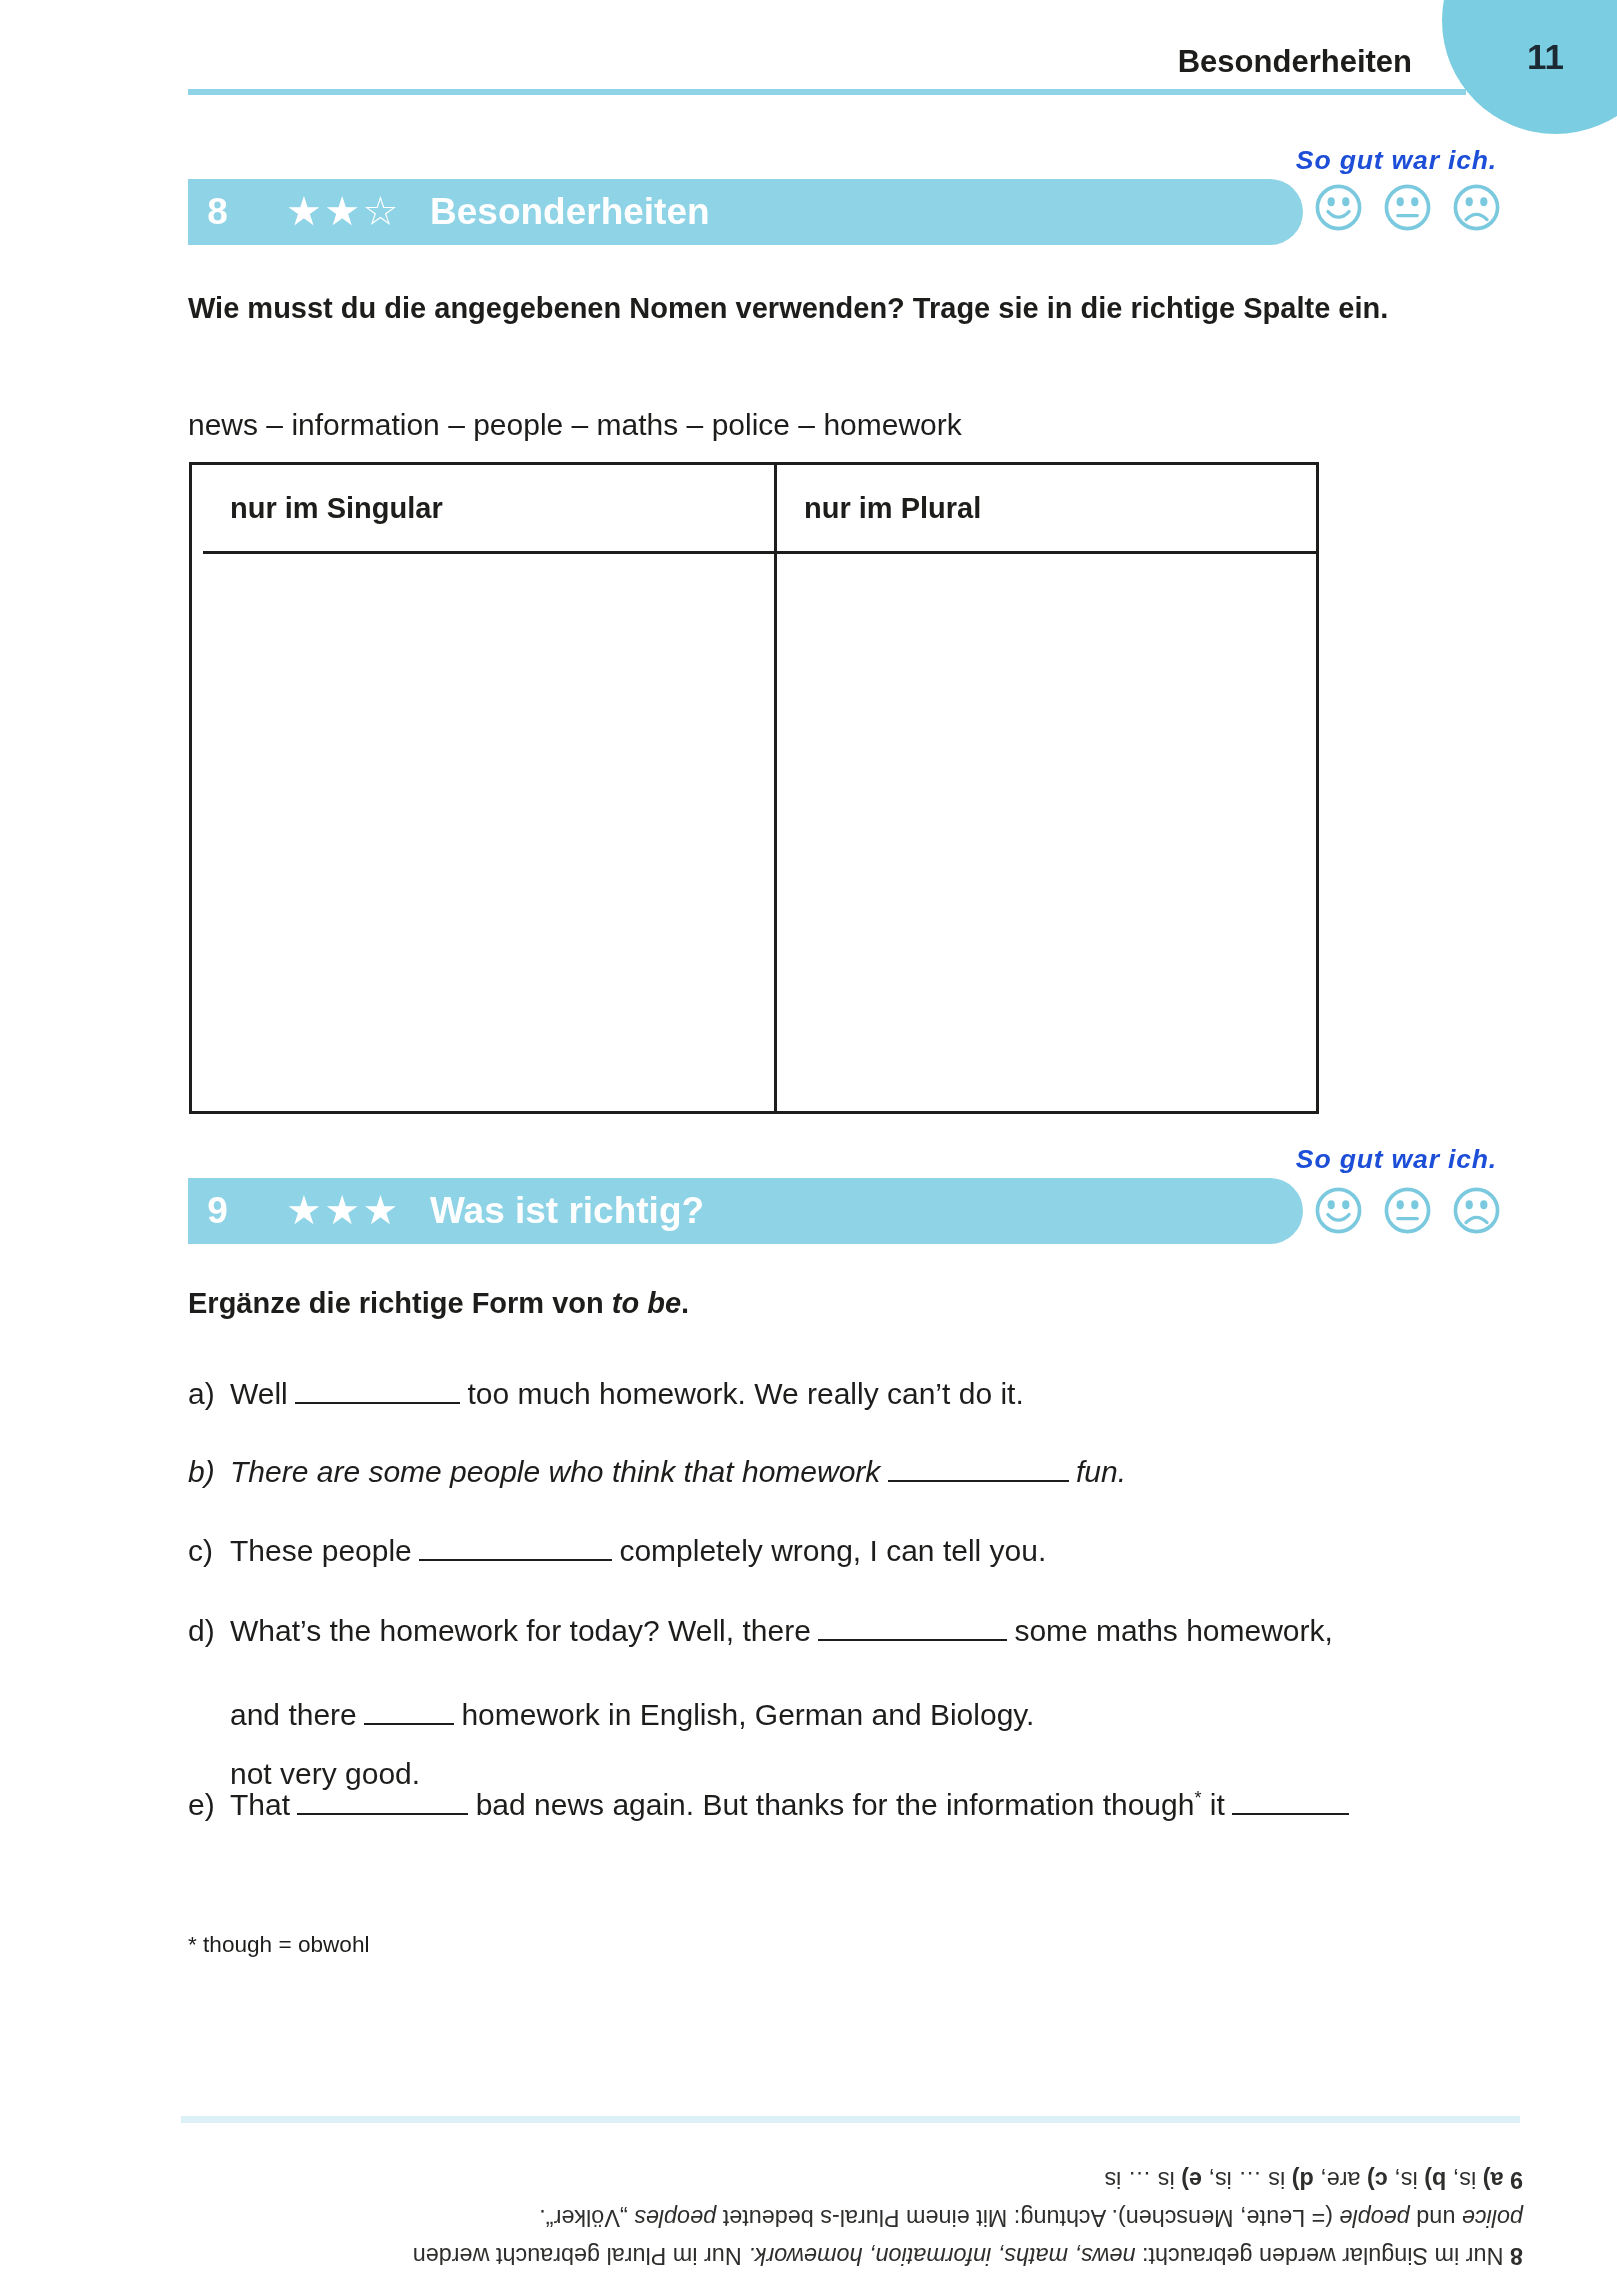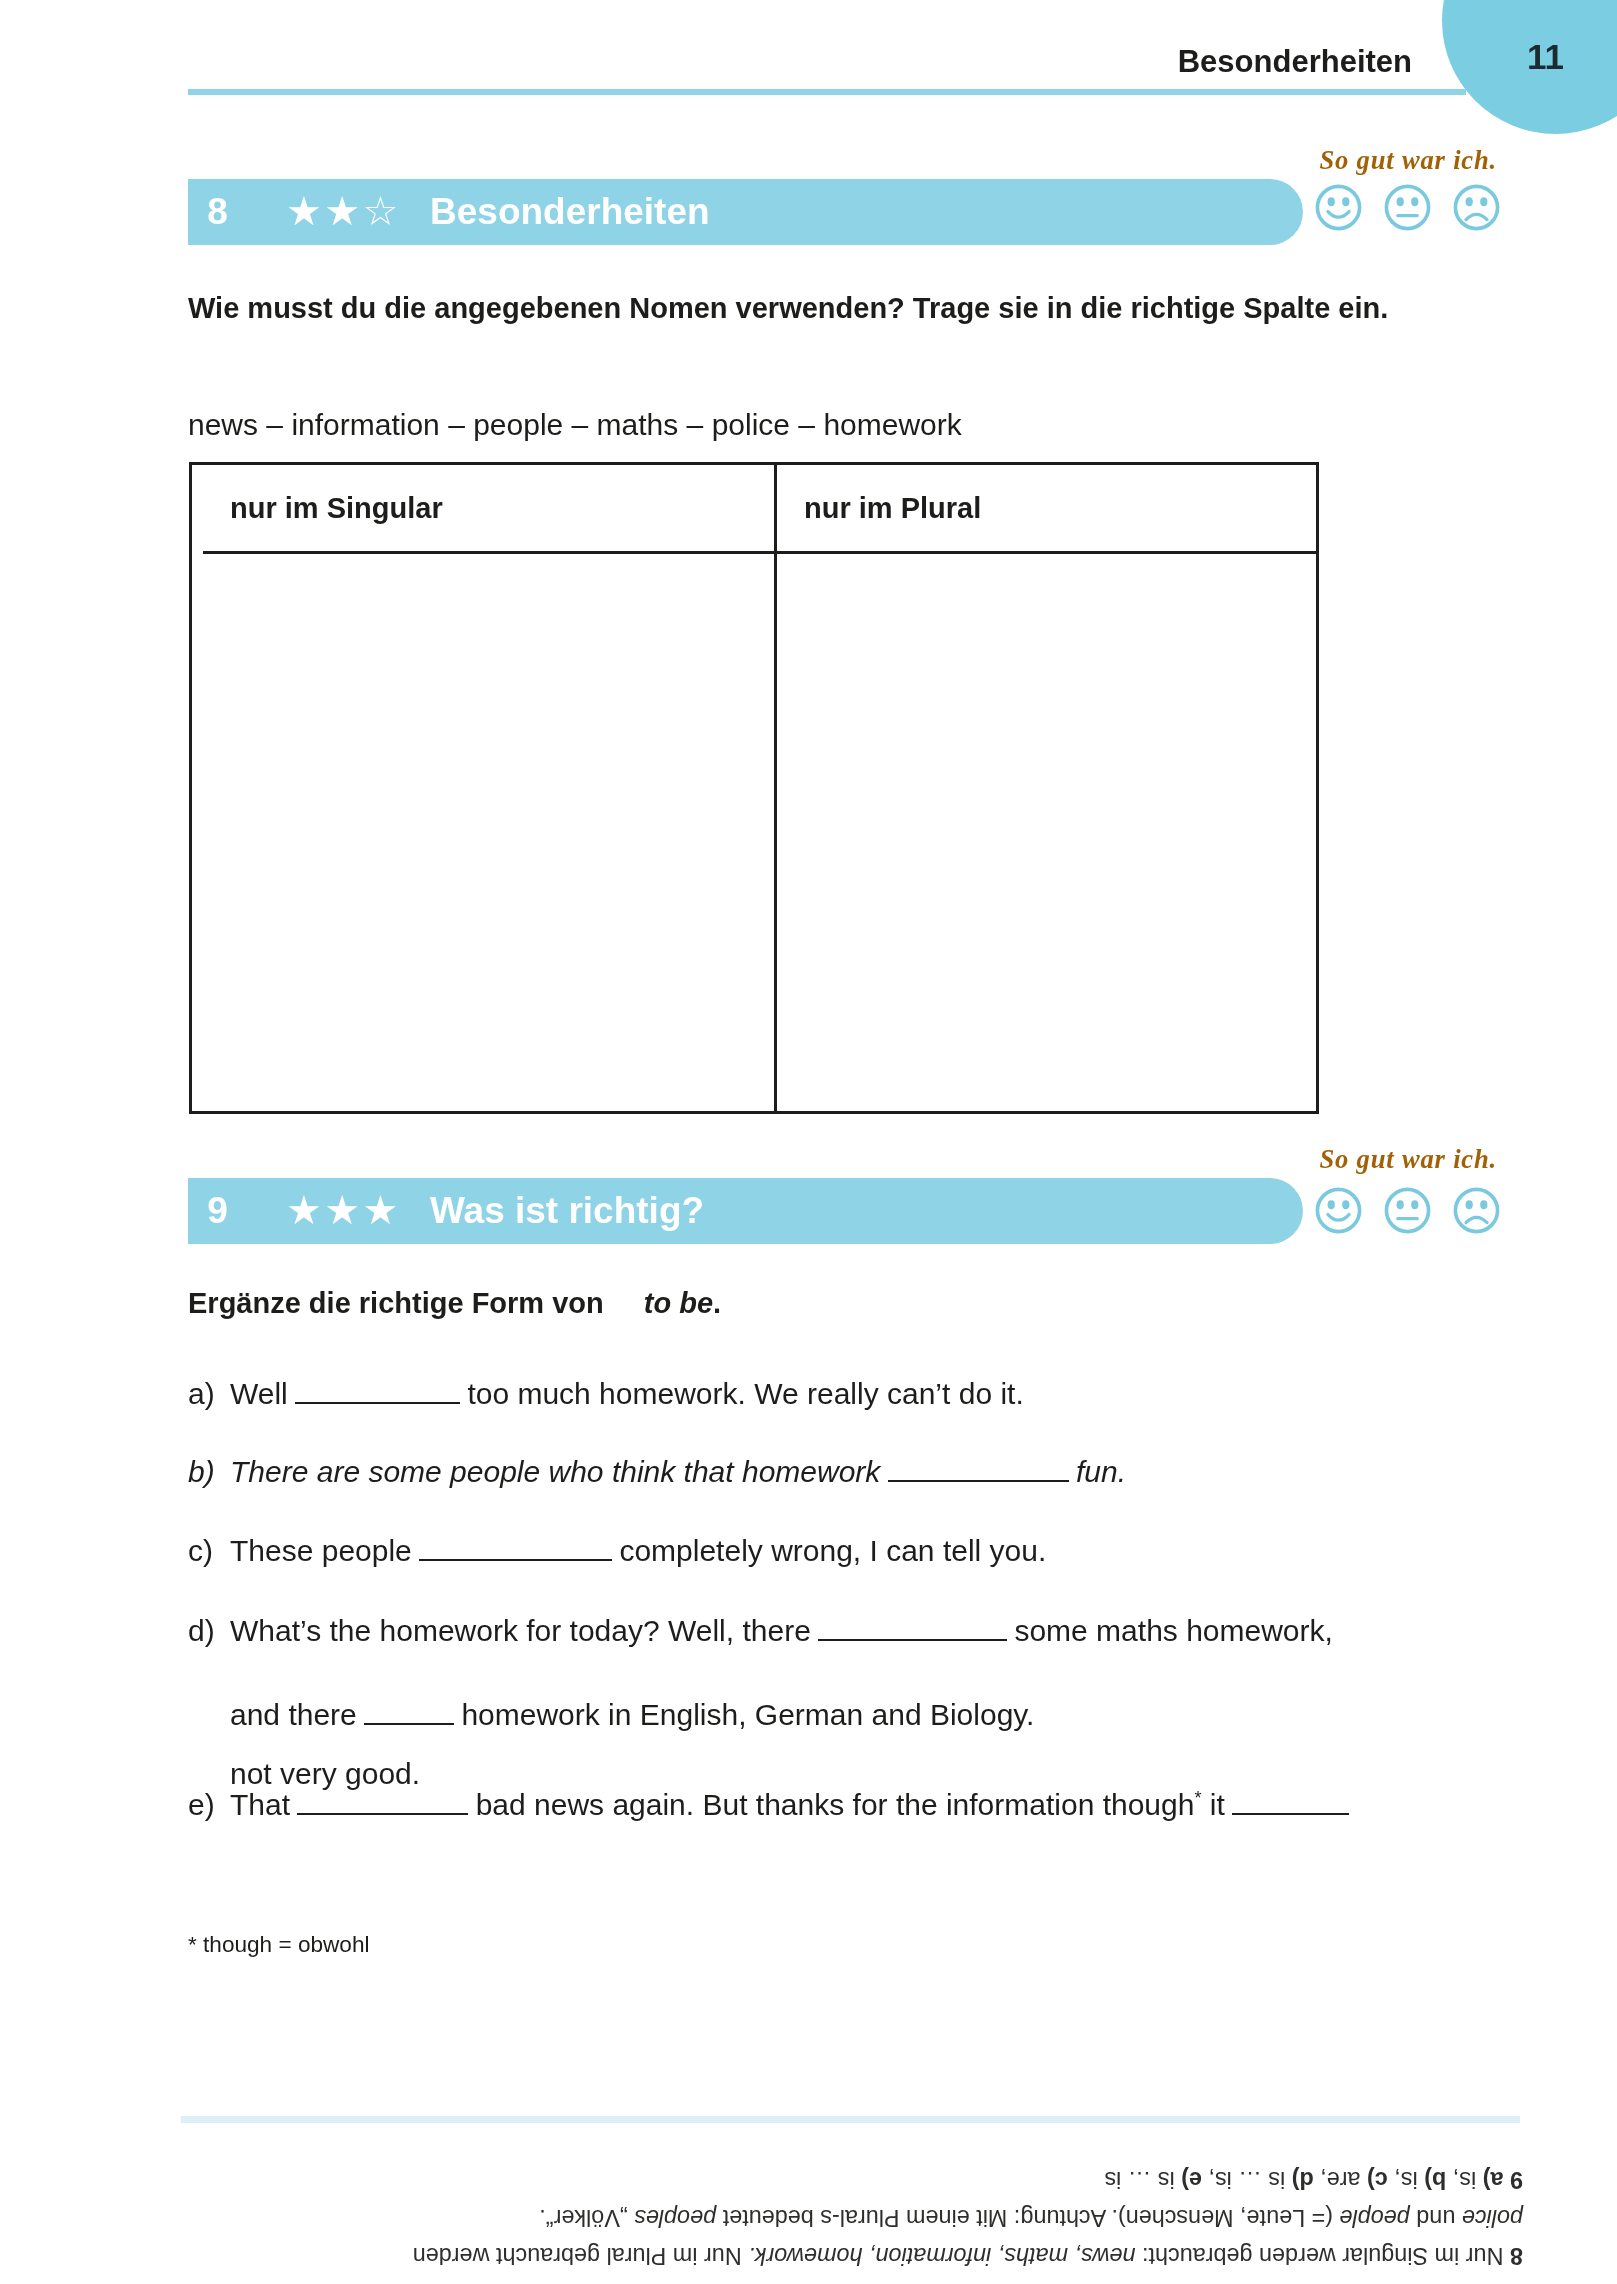--- a/index.html
+++ b/index.html
@@ -9,42 +9,42 @@
   }
   .abs{position:absolute;}
 
   
   .hdr-title{top:44px;right:206px;font-size:31px;font-weight:bold;}
   .hdr-circle{left:1442px;top:-93px;width:227px;height:227px;border-radius:50%;background:#7bcde1;}
   .hdr-pageno{left:1505px;top:37px;width:81px;text-align:center;font-size:35px;font-weight:bold;color:#1c2a33;}
   .hdr-rule{left:188px;top:89px;width:1278px;height:5.6px;background:#8ed3e6;}
 
   
-  .rating-label{right:121px;font-size:26.6px;font-style:italic;letter-spacing:0.8px;color:#a16207;font-weight:bold;font-family:Liberation Serif, serif;}
+  .rating-label{right:121px;font-size:26.6px;font-style:italic;letter-spacing:0.8px;color:#1d4ed8;font-weight:bold;}
   .sec-bar{left:188px;width:1115px;height:66px;background:#8ed3e6;border-radius:0 33px 33px 0;}
   .sec-num{position:absolute;left:19.3px;top:0;line-height:66px;font-size:37px;font-weight:bold;color:#ffffff;}
   .sec-stars{position:absolute;left:98px;top:0;line-height:64px;font-size:40px;color:#ffffff;
              font-family:"DejaVu Sans",sans-serif;letter-spacing:2.4px;}
   .sec-title{position:absolute;left:242px;top:0;line-height:66px;font-size:37px;font-weight:bold;color:#ffffff;}
   .smiley{width:47px;height:47px;}
 
   
   .instruction{left:188px;top:292px;font-size:29px;font-weight:bold;white-space:nowrap;}
   .wordlist{left:188px;top:364px;font-size:30px;white-space:nowrap;margin-top:44px;}
   .tbl{left:189px;top:462px;width:1124px;height:646px;border:3.2px solid #1d1d1b;display:flex;}
   .tbl-col{height:100%;box-sizing:border-box;}
   .tbl-col.first{width:574px;border-right:3.2px solid #1d1d1b;margin-left:11px;}
   .tbl-col.second{flex:1;text-align:center;}
   .tbl-head{height:89px;box-sizing:border-box;border-bottom:3.2px solid #1d1d1b;
             display:flex;align-items:center;padding-left:27px;font-size:29px;font-weight:bold;}
   .tbl-body{height:554px;}
 
   
   .intro9{left:188px;top:1287px;font-size:29px;font-weight:bold;white-space:nowrap;}
-  .intro9 .it{font-style:italic;margin-left:32px;}
+  .intro9 .it{font-style:italic;}
   .ex-line{left:188px;font-size:30px;white-space:nowrap;line-height:39px;}
   .ex-line.cont{left:230px;}
   .ex-label{display:inline-block;width:42px;}
   .blank{display:inline-block;border-bottom:2.4px solid #1d1d1b;height:27px;margin:0 7.3px;}
   .bw205{width:165px;} .bw225{width:181px;} .bw240{width:193px;}
   .bw235{width:189px;} .bw112{width:90px;} .bw212{width:171px;} .bw145{width:117px;}
   sup{font-size:60%;}
   .footnote{left:188px;top:1932px;font-size:22.6px;color:#1d1d1b;}
 
   

